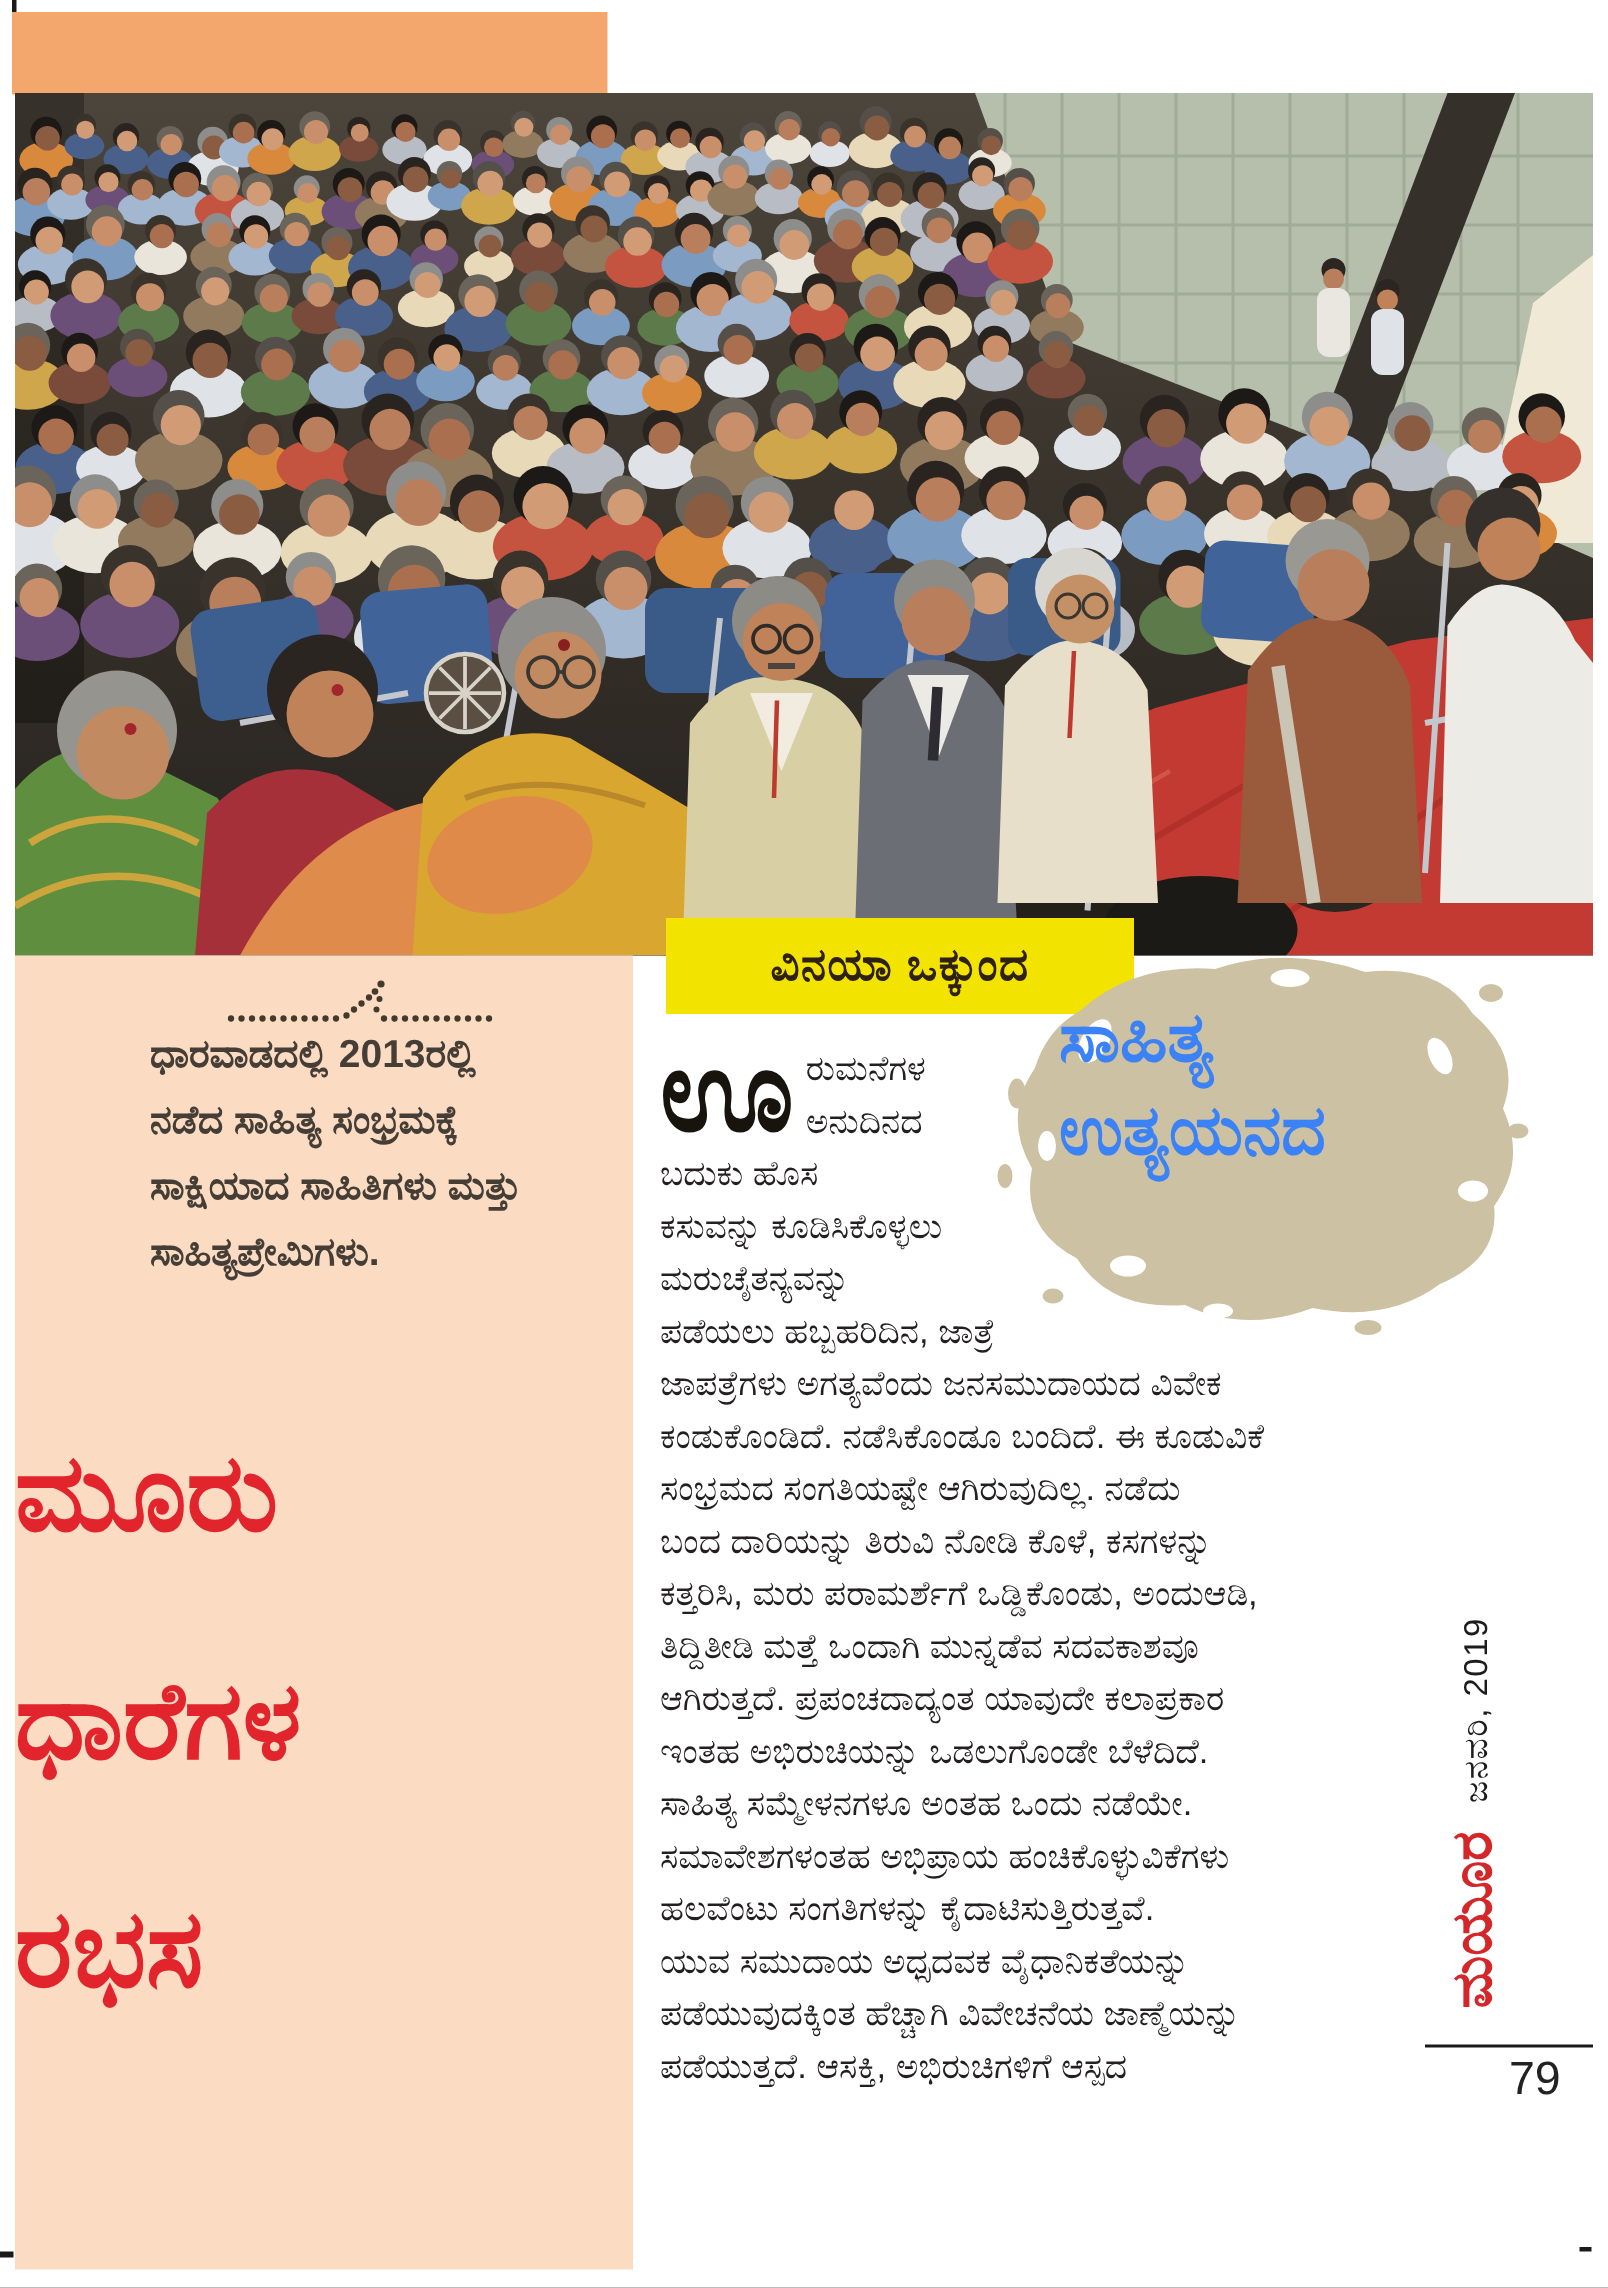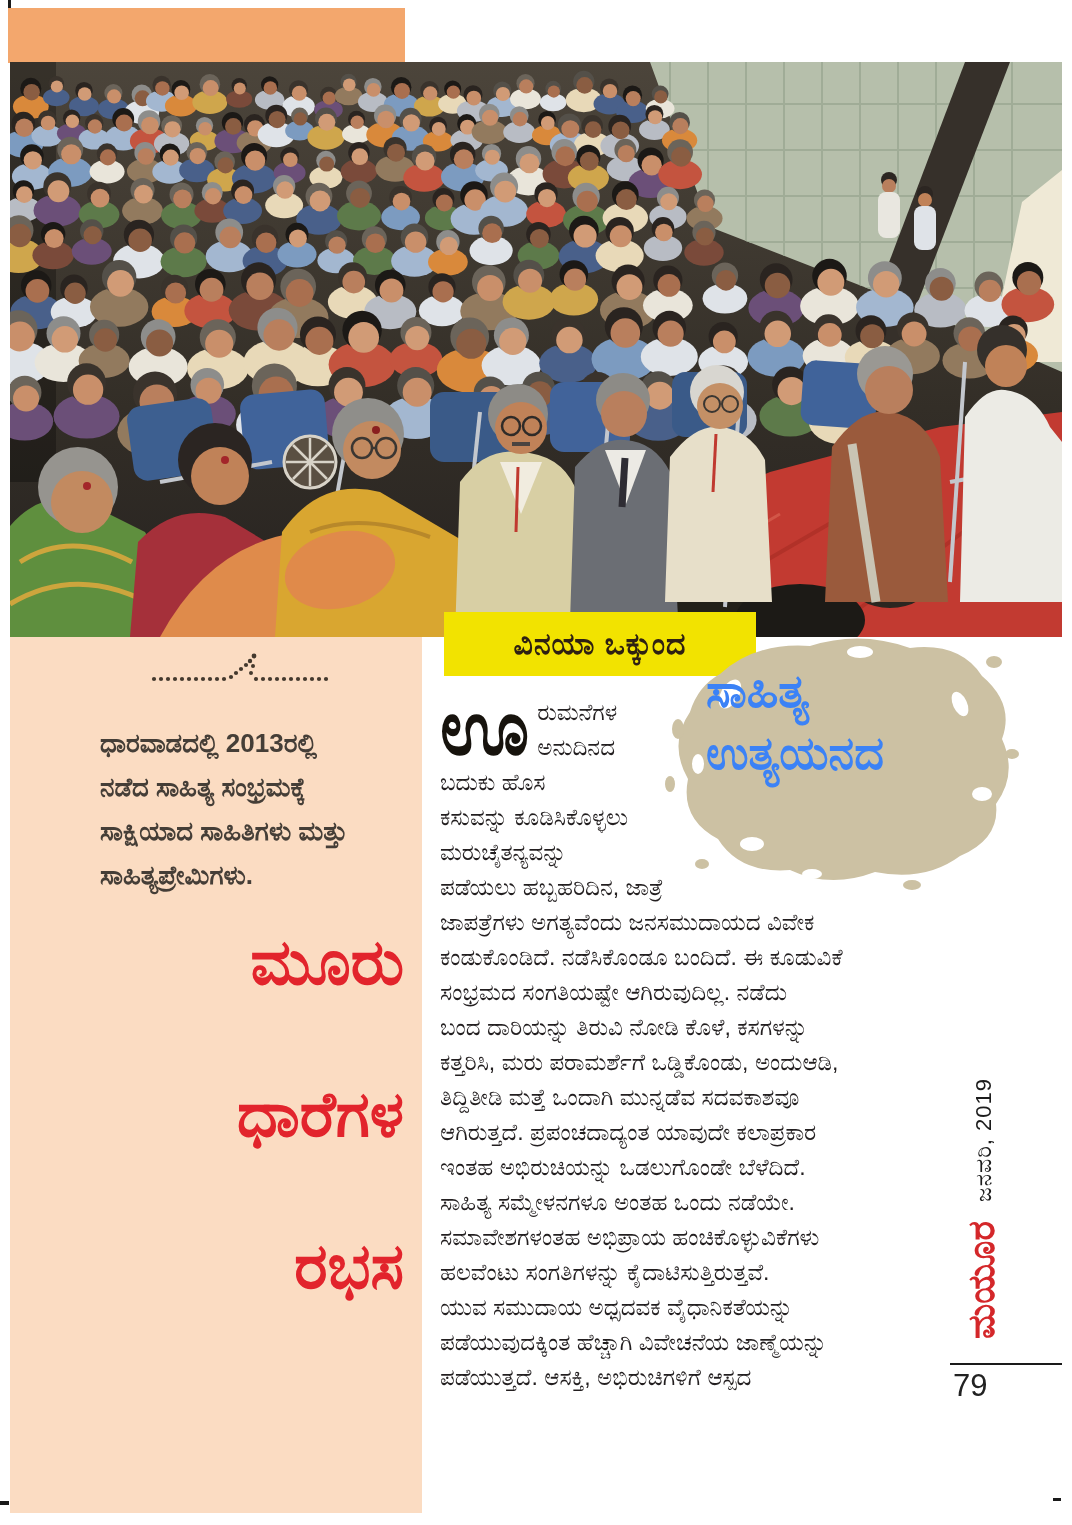--- a/index.html
+++ b/index.html
@@ -29,29 +29,29 @@
   }
 
   .left-panel {
     position:absolute; left:10px; top:637px; width:412px; height:876px;
     background:var(--accent_peach, #fbdcc2);
   }
 
   .ornament { position:absolute; left:150px; top:652px; width:180px; height:36px; }
 
   .photo-caption {
-    position:absolute; left:100px; top:721px; width:315px;
+    position:absolute; left:100px; top:680px; width:315px;
     font-size:26px; line-height:44px; font-weight:bold; color:#453e37;
   }
   .photo-caption div { white-space:nowrap; overflow:hidden; }
 
   .headline {
-    position:absolute; left:10px; top:886px; width:394px;
-    text-align:right; color:var(--headline_red, #e2242c);
-    font-size:63px; line-height:152px; font-weight:bold;
+    position:absolute; left:10px; top:920px; width:394px;
+    text-align:left; color:var(--headline_red, #e2242c);
+    font-size:72px; line-height:152px; font-weight:bold;
   }
   .headline div { white-space:nowrap; }
 
   .topic-blob { position:absolute; left:660px; top:634px; width:372px; height:258px; }
   .topic-blob svg { position:absolute; left:0; top:0; }
   .blob-text {
     position:absolute; left:46px; top:26px;
     font-size:46px; line-height:62px; font-weight:bold; color:#3b82f6;
   }
   .blob-text div { white-space:nowrap; }
@@ -71,21 +71,21 @@
     position:absolute; left:905px; top:1126px; width:160px; height:28px;
     transform:rotate(-90deg); text-align:center;
     font-size:22px; color:#1c1c1c; letter-spacing:1px;
   }
   .magazine-vertical {
     position:absolute; left:907px; top:1259px; width:150px; height:42px;
     transform:rotate(-90deg); text-align:center;
     font-size:37px; font-weight:bold; color:var(--magazine_red, #d4272a);
   }
   .folio-rule { position:absolute; left:950px; top:1363px; width:112px; height:2px; background:#1a1a1a; }
-  .folio-number { position:absolute; left:953px; top:1368px; font-size:31px; color:#222222; }
+  .folio-number { position:absolute; left:1006px; top:1368px; font-size:31px; color:#222222; }
 </style>
 </head>
 <body>
 
 <div class="page">
 
   <div class="crop-mark" style="left:8px;top:0;width:3px;height:9px;"></div>
   <div class="crop-mark" style="left:0;top:1501px;width:9px;height:4px;"></div>
   <div class="crop-mark" style="left:1053px;top:1498px;width:8px;height:3px;"></div>
 

